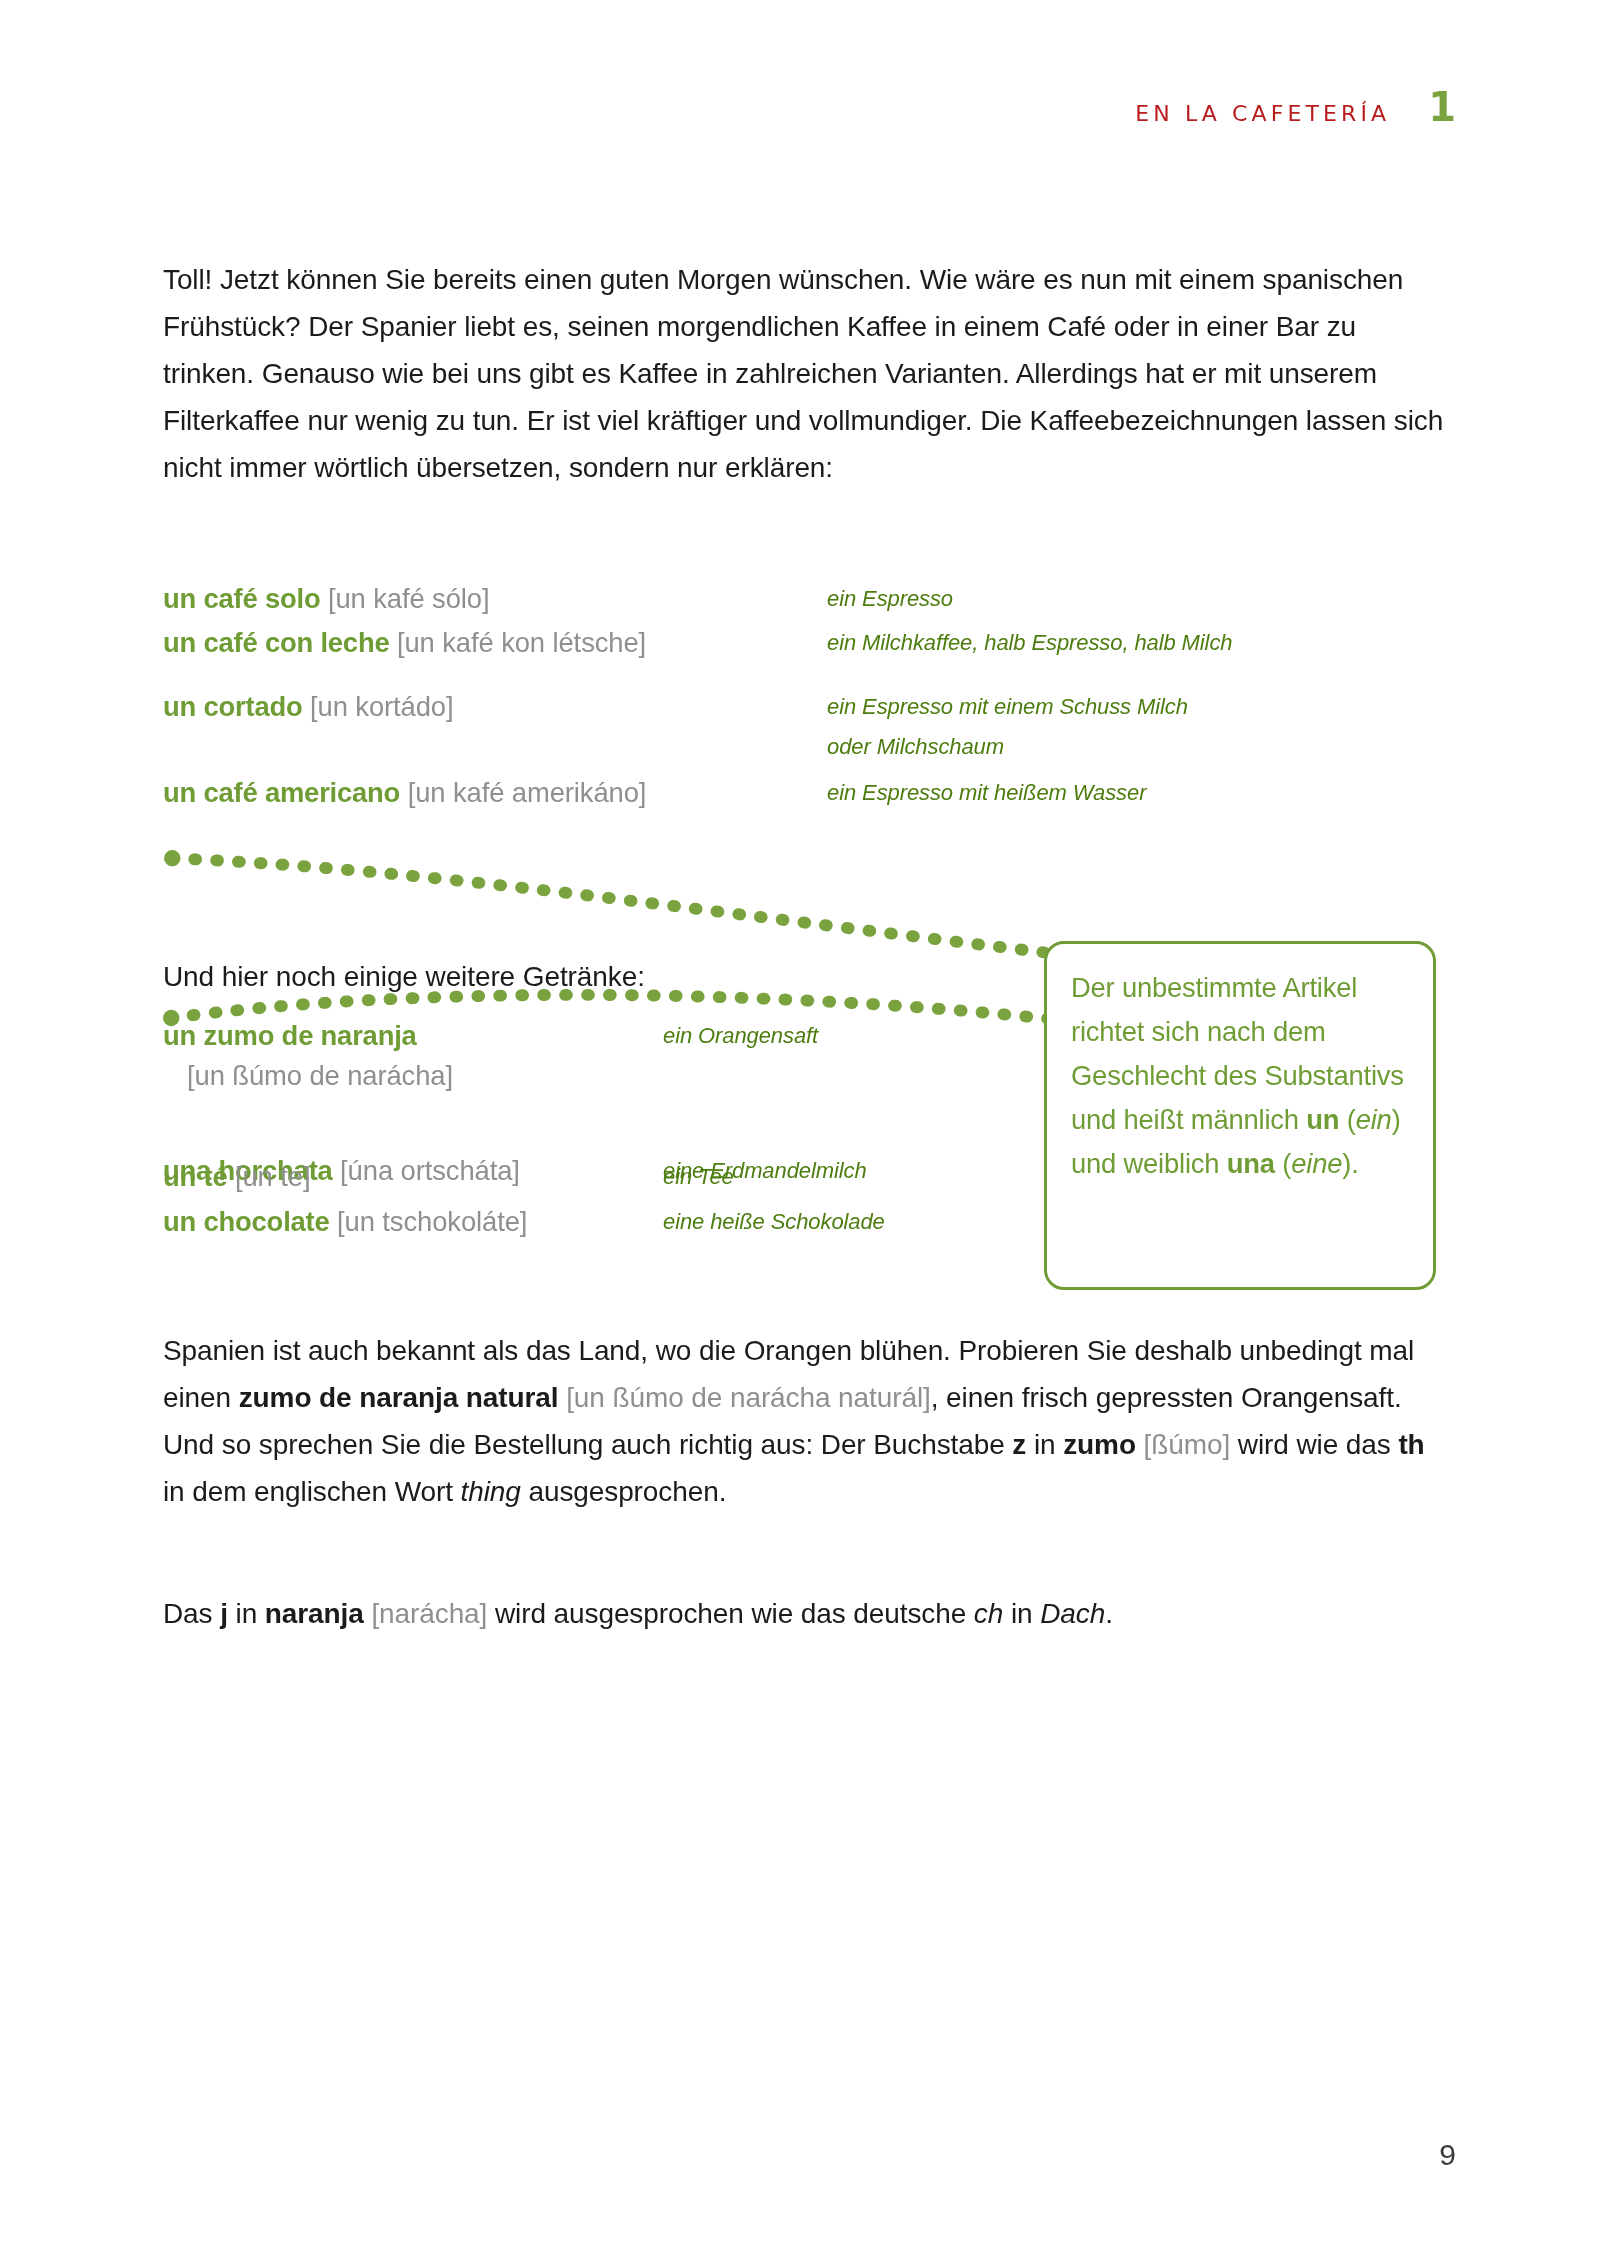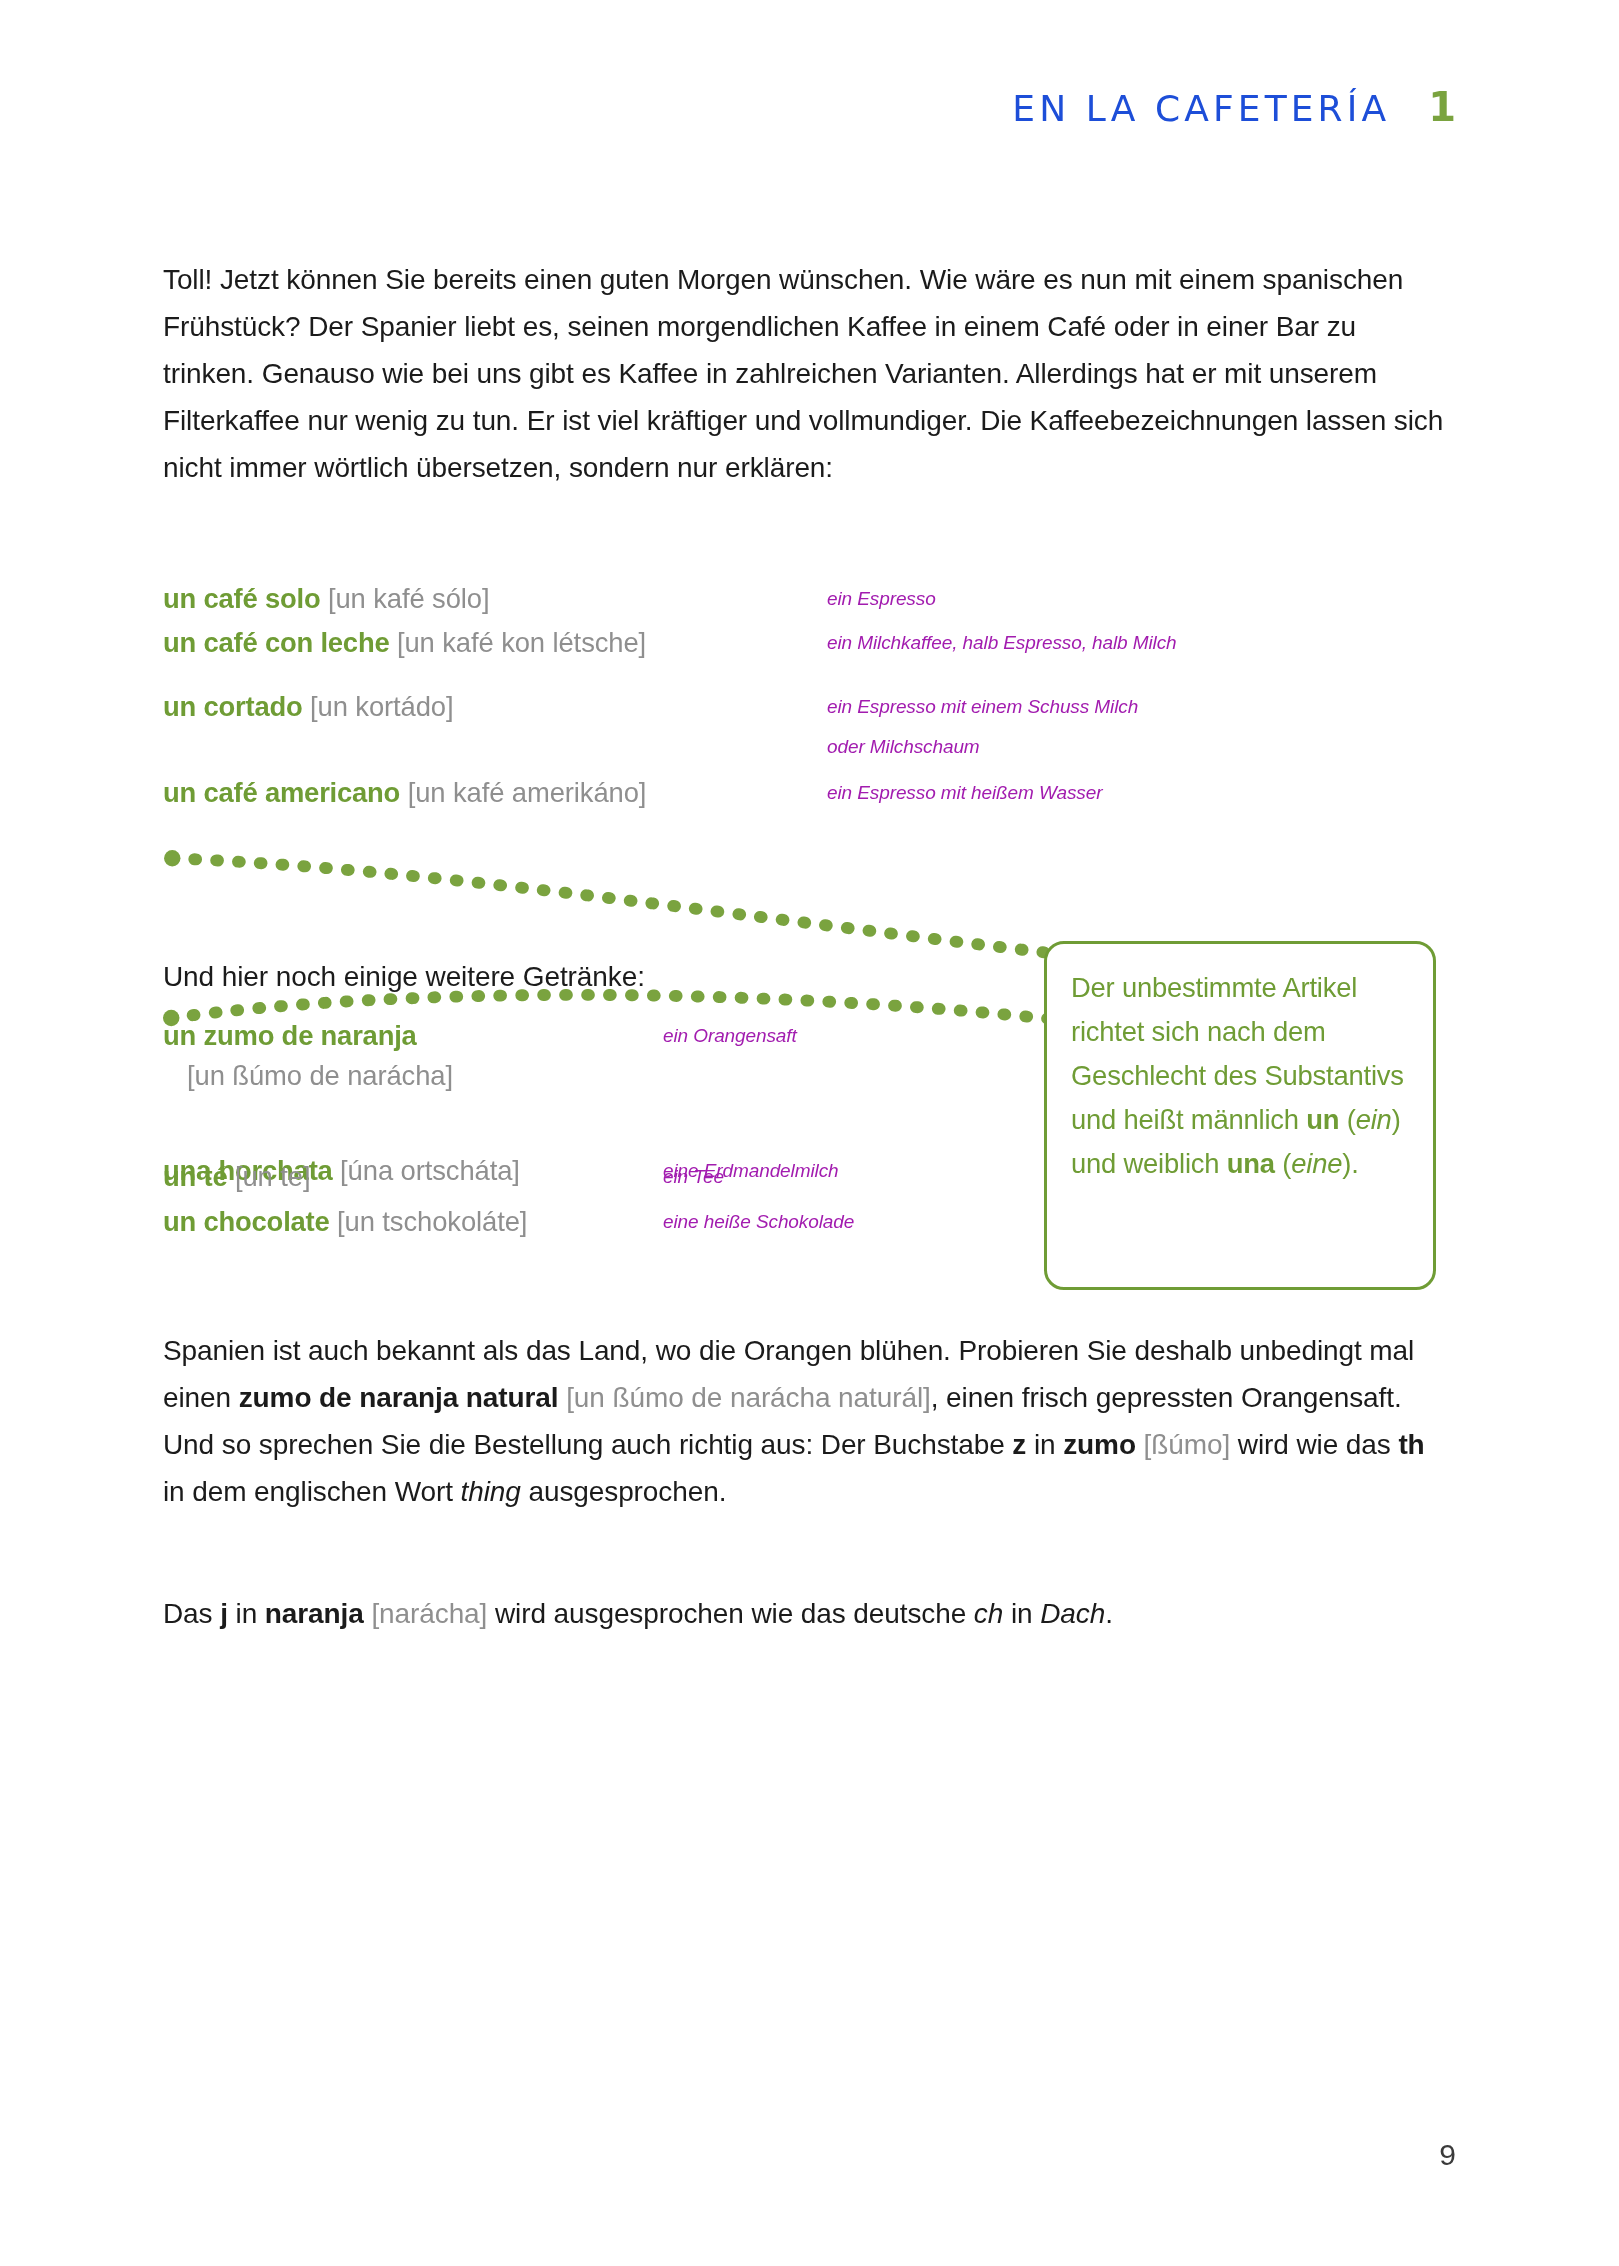--- a/index.html
+++ b/index.html
@@ -22,23 +22,23 @@
   #chapter-header {
     position: absolute;
     top: 87px;
     right: 163px;
     display: flex;
     align-items: baseline;
     gap: 38px;
   }
   #chapter-header .chap-title {
     font-family: "DejaVu Sans", sans-serif;
-    font-size: 36px;
+    font-size: 22px;
     letter-spacing: 4.1px;
-    color: #1d4ed8;
+    color: #b91c1c;
     text-transform: uppercase;
     white-space: nowrap;
   }
   #chapter-header .chap-num {
     font-family: "DejaVu Sans", sans-serif;
     font-size: 40px;
     font-weight: bold;
     color: #7aa33f;
     line-height: 1;
   }
@@ -95,24 +95,24 @@
     letter-spacing: -0.1px;
   }
   .vocab-term .pron-line2 {
     display: block;
     padding-left: 24px;
     color: #8f8f8f;
   }
   .vocab-trans {
     position: absolute;
     top: 0;
-    font-size: 19px;
+    font-size: 22px;
     line-height: 40px;
     font-style: italic;
-    color: #a21caf;
+    color: #4d7c0f;
     letter-spacing: -0.1px;
     white-space: nowrap;
   }
   .vocab-trans .l2 { display: block; }
 
   
   #vocab-coffee { top: 579px; width: 1284px; }
   #vocab-coffee .vocab-trans { left: 664px; }
   #vocab-coffee .r0 { top: 0px; }
   #vocab-coffee .r1 { top: 44px; text-align: right; }

